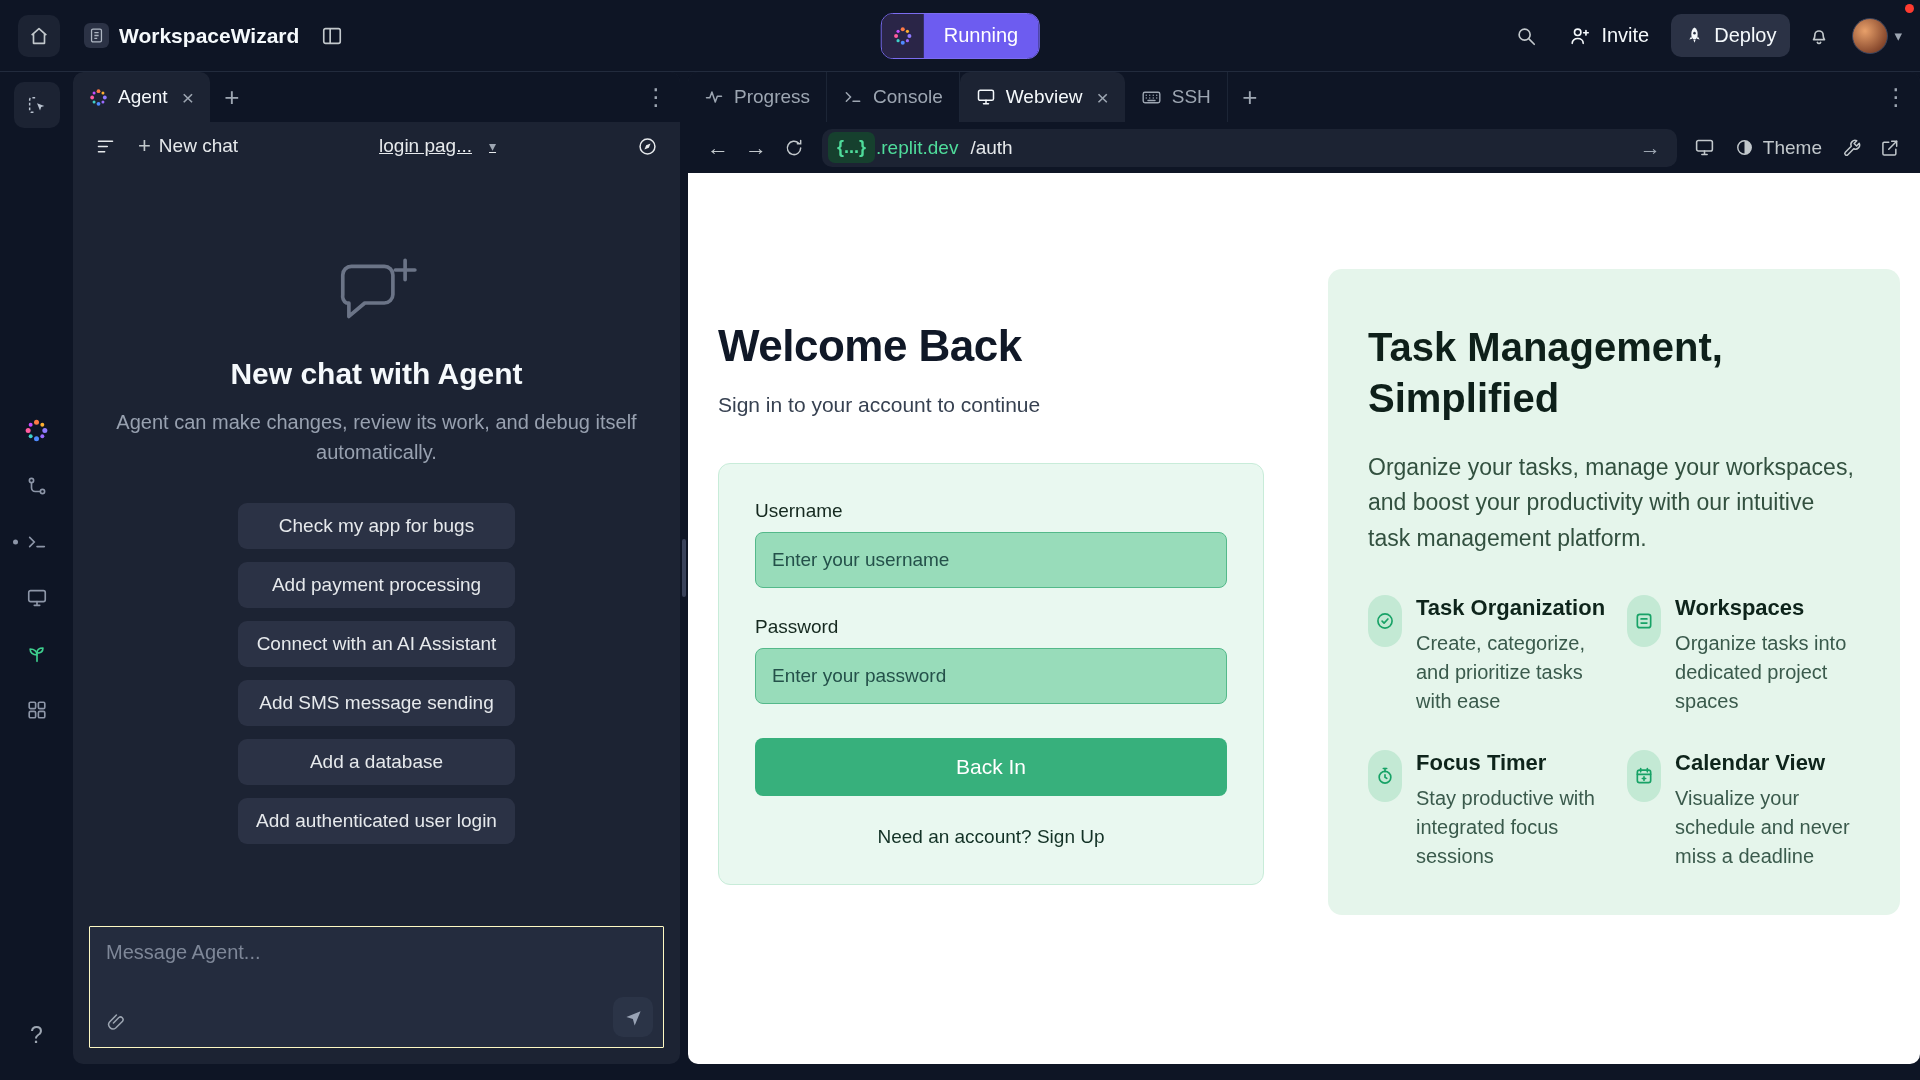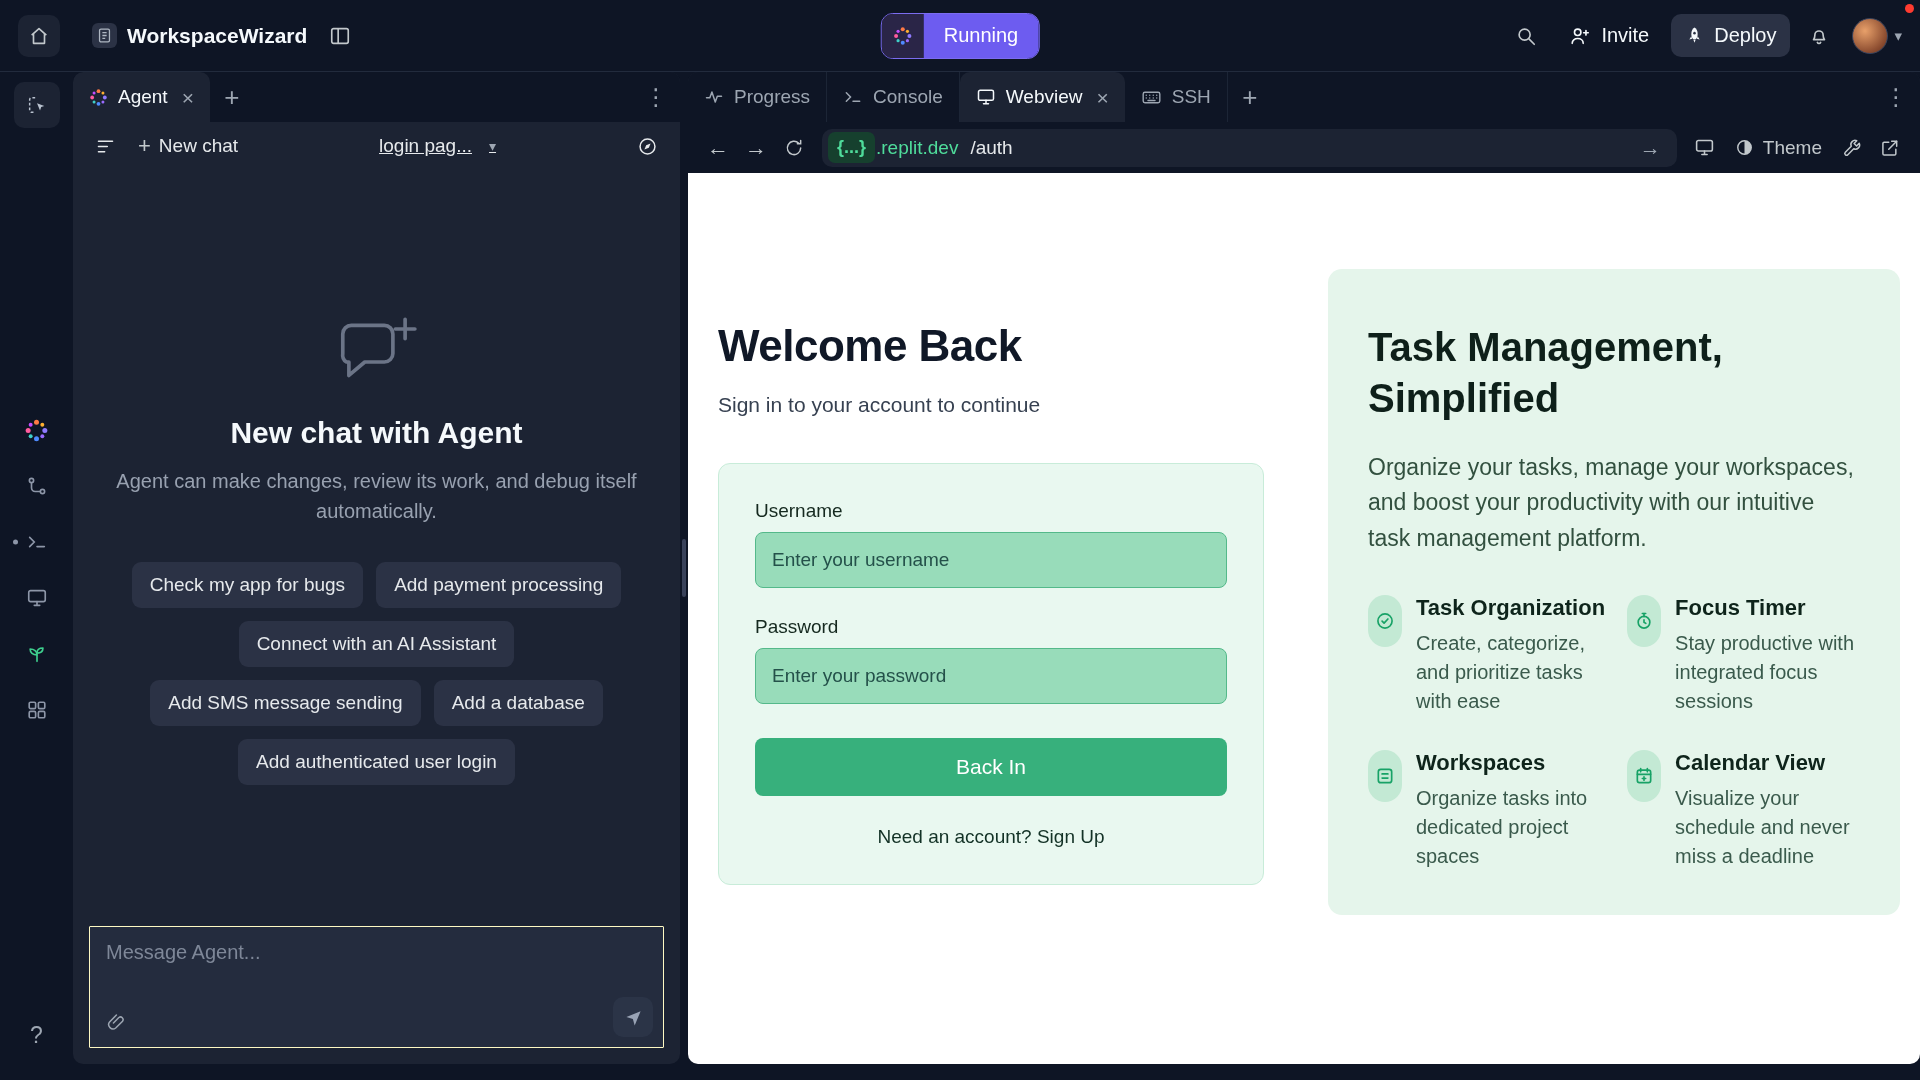--- a/index.html
+++ b/index.html
@@ -7,21 +7,21 @@
   body { font-family:"Liberation Sans","DejaVu Sans",sans-serif; background:#0e1525; color:#f5f9fc; }
   svg { display:block; }
   button { font-family:inherit; background:none; border:none; color:inherit; cursor:pointer; }
   input,textarea { font-family:inherit; }
 
   
   .topbar { height:71px; display:flex; align-items:center; justify-content:space-between; padding:0 18px; position:relative; }
   .tb-group { display:flex; align-items:center; gap:12px; }
   .iconbtn { width:42px; height:42px; display:flex; align-items:center; justify-content:center; color:#c2c8cc; border-radius:10px; }
   .home-btn { background:#1c2333; }
-  .doc-title { display:flex; align-items:flex-end; gap:10px; margin-left:20px; }
+  .doc-title { display:flex; align-items:flex-end; gap:10px; margin-left:12px; }
   .doc-title .ic { color:#aeb6c2; background:#2b3245; border-radius:6px; padding:4px; }
   .title-text { font-size:21px; font-weight:700; }
   .tb-center { position:absolute; left:50%; top:50%; transform:translate(-50%,-50%); }
   .running-pill { display:flex; align-items:stretch; height:46px; border-radius:12px; overflow:hidden; border:1px solid #7b6cf0; }
   .logo-seg { background:#2a2547; display:flex; align-items:center; padding:0 11px; }
   .label-seg { background:#6d5cf0; color:#fff; display:flex; align-items:center; padding:0 20px; font-size:20px; font-weight:500; }
   .tb-right { display:flex; align-items:center; gap:8px; }
   .txtbtn { display:flex; align-items:center; gap:10px; padding:10px 14px; border-radius:10px; font-size:20px; color:#f5f9fc; }
   .deploy-btn { background:#2b3245; }
   .avatar-wrap { display:flex; align-items:center; gap:6px; margin-left:4px; }
@@ -56,21 +56,21 @@
   .agent-header { height:48px; display:flex; align-items:center; padding:0 14px; flex-shrink:0; }
   .ah-left { display:flex; align-items:center; gap:6px; }
   .ah-btn { display:flex; align-items:center; gap:8px; color:#e6e9ec; font-size:19px; padding:6px 8px; border-radius:8px; }
   .ah-plus { font-size:22px; color:#c2c8cc; line-height:1; }
   .ah-center { flex:1; display:flex; justify-content:center; }
   .chat-select { display:flex; align-items:center; gap:17px; font-size:19px; color:#e6e9ec; padding:6px 10px; border-radius:8px;text-decoration:underline; }
   .chat-select .chev { font-size:14px; }
   .agent-body { flex:1; display:flex; flex-direction:column; align-items:center; justify-content:center; text-align:center; padding:0 24px; }
   .empty-title { font-size:30px; font-weight:700; margin-top:26px; color:#f5f9fc; }
   .empty-desc { margin-top:16px; font-size:20px; line-height:1.5; color:#98a1b0; max-width:540px; }
-  .chips { margin-top:36px; display:flex; flex-wrap:wrap; justify-content:center; gap:13px; max-width:590px; }
+  .chips { margin-top:36px; display:flex; flex-wrap:wrap; justify-content:center; gap:13px; max-width:590px;flex-direction:column; }
   .chip { background:#2b3245; border-radius:9px; padding:12px 18px; font-size:19px; color:#e6e9ec; white-space:nowrap; }
   .agent-inputbox { margin:0 16px 16px; background:#242c3e; border:1px solid #fef9c3; border-radius:1px; height:122px; position:relative; padding:14px 16px; flex-shrink:0; }
   .agent-inputbox textarea { width:100%; height:56px; background:transparent; border:none; outline:none; resize:none; color:#e6e9ec; font-size:20px; }
   .agent-inputbox textarea::placeholder { color:#7e8798; }
   .clip-btn { position:absolute; left:12px; bottom:10px; color:#9da6b2; padding:4px; }
   .send-btn { position:absolute; right:10px; bottom:10px; width:40px; height:40px; border-radius:10px; background:#2b3447; display:flex; align-items:center; justify-content:center; color:#99a3b5; }
 
   
   .urlbar { height:51px; background:#0e1525; display:flex; align-items:center; padding:0 12px; gap:2px; flex-shrink:0; }
   .navbtn { width:36px; height:36px; display:flex; align-items:center; justify-content:center; color:#c2c8cc; font-size:22px; border-radius:8px; }
@@ -506,41 +506,41 @@
                   </svg>
                 </span>
               <div>
                 <div class="f-title">Task Organization</div>
                 <div class="f-desc">Create, categorize, and prioritize tasks with ease</div>
               </div>
             </div>
             <div class="feature">
               <span class="f-icon">
                   <svg viewBox="0 0 24 24" width="20" height="20" fill="none" stroke="currentColor" stroke-width="2" stroke-linecap="round" stroke-linejoin="round">
+                    <rect x="4" y="4" width="16" height="16" rx="3"></rect>
+                    <path d="M8.5 9.5h7M8.5 14.5h7"></path>
+                  </svg>
+                </span>
+              <div>
+                <div class="f-title">Workspaces</div>
+                <div class="f-desc">Organize tasks into dedicated project spaces</div>
+              </div>
+            </div>
+            <div class="feature">
+              <span class="f-icon">
+                  <svg viewBox="0 0 24 24" width="20" height="20" fill="none" stroke="currentColor" stroke-width="2" stroke-linecap="round" stroke-linejoin="round">
                     <circle cx="12" cy="13.5" r="7"></circle>
                     <path d="M12 10.5v3l2.2 1.4"></path>
                     <path d="M10 3h4"></path>
                     <path d="M12 3v3.5"></path>
                   </svg>
                 </span>
               <div>
                 <div class="f-title">Focus Timer</div>
                 <div class="f-desc">Stay productive with integrated focus sessions</div>
-              </div>
-            </div>
-            <div class="feature">
-              <span class="f-icon">
-                  <svg viewBox="0 0 24 24" width="20" height="20" fill="none" stroke="currentColor" stroke-width="2" stroke-linecap="round" stroke-linejoin="round">
-                    <rect x="4" y="4" width="16" height="16" rx="3"></rect>
-                    <path d="M8.5 9.5h7M8.5 14.5h7"></path>
-                  </svg>
-                </span>
-              <div>
-                <div class="f-title">Workspaces</div>
-                <div class="f-desc">Organize tasks into dedicated project spaces</div>
               </div>
             </div>
             <div class="feature">
               <span class="f-icon">
                   <svg viewBox="0 0 24 24" width="20" height="20" fill="none" stroke="currentColor" stroke-width="2" stroke-linecap="round" stroke-linejoin="round">
                     <rect x="4" y="5" width="16" height="15" rx="2.5"></rect>
                     <path d="M8 3v4M16 3v4M4 10h16"></path>
                     <path d="M12 13v4M10 15h4"></path>
                   </svg>
                 </span>

